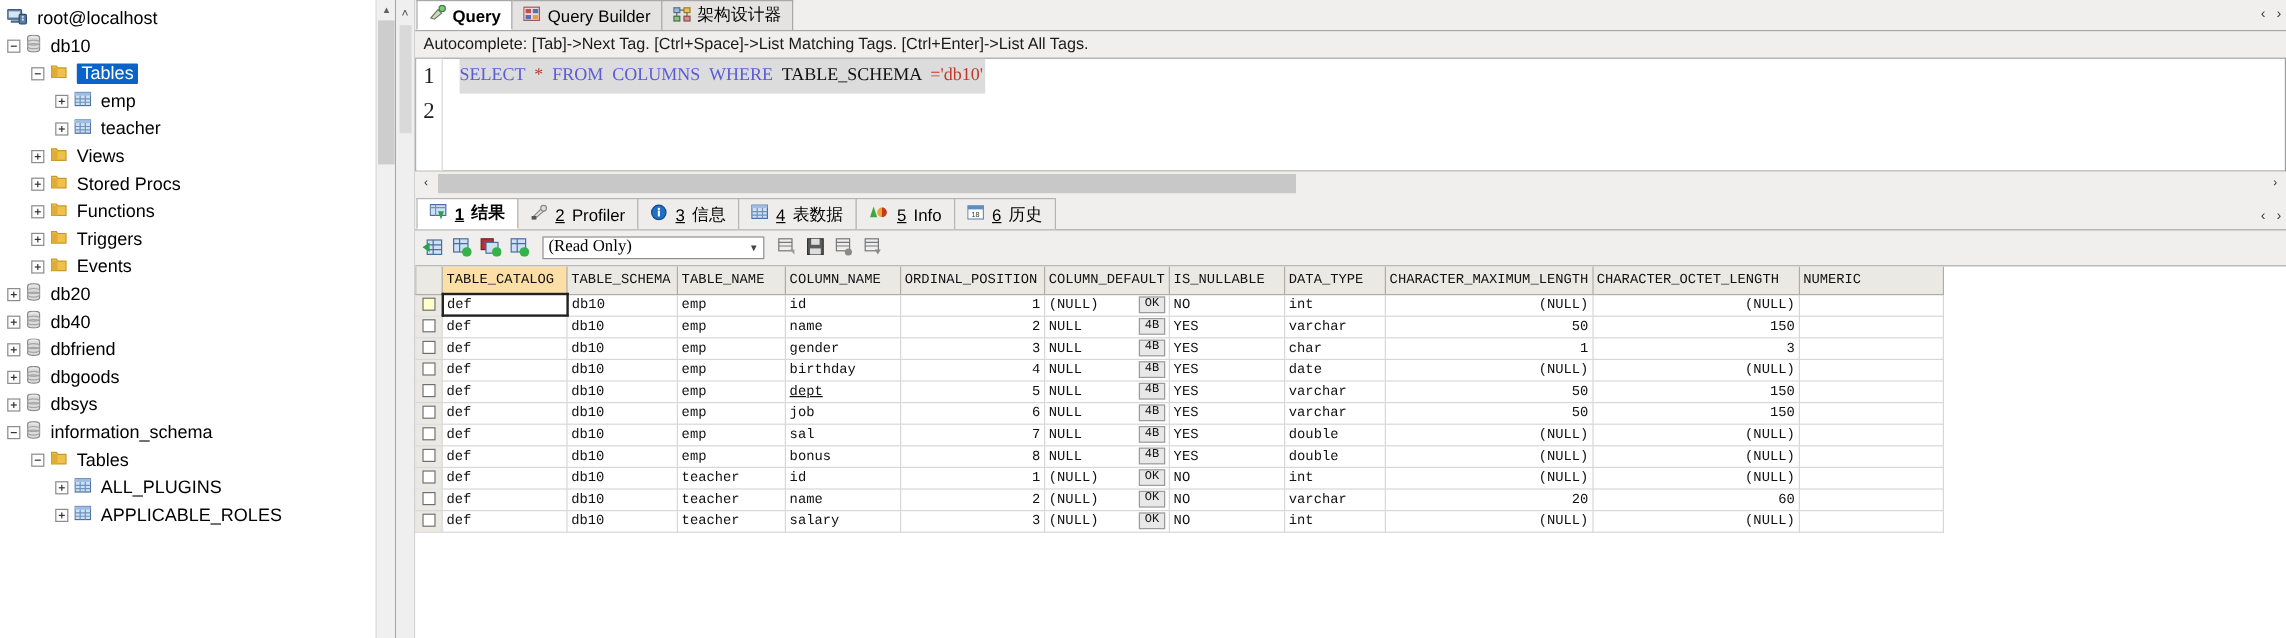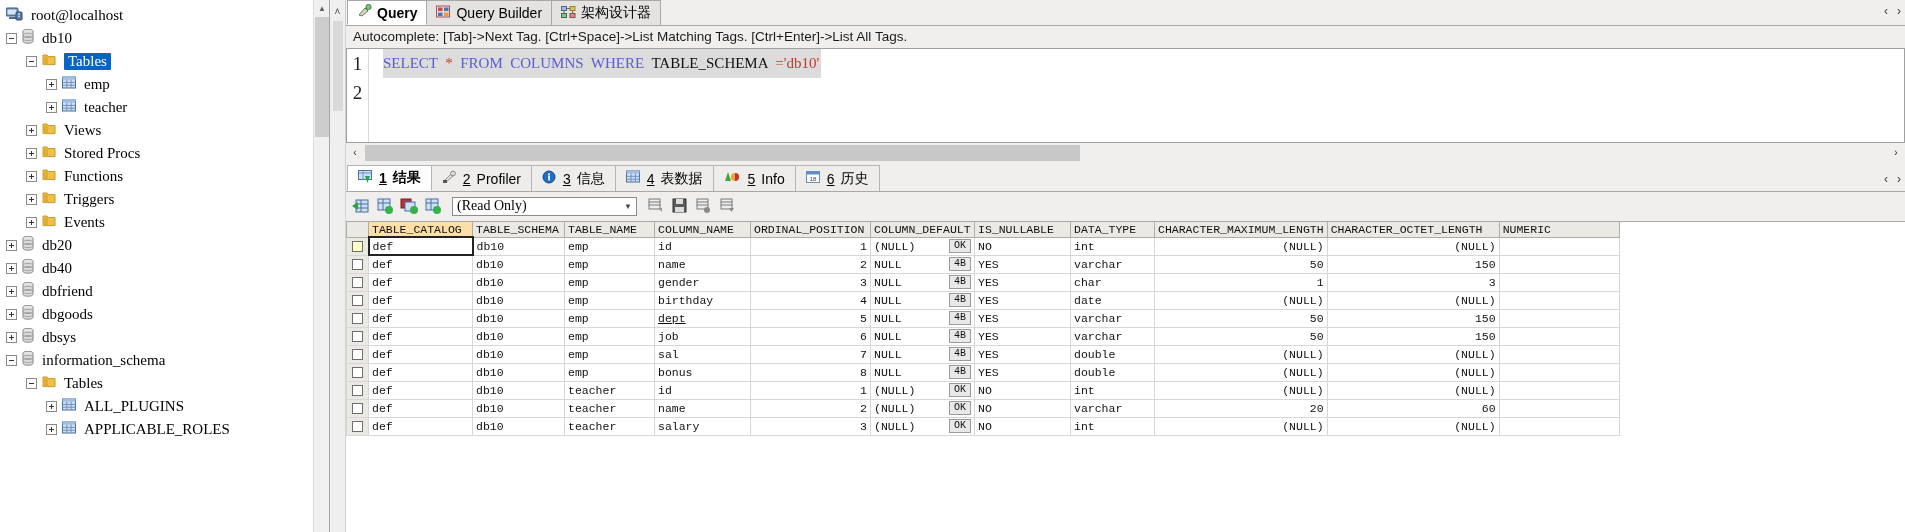--- a/index.html
+++ b/index.html
@@ -22,21 +22,21 @@
     border-right: 1px solid #9fa6ad;
     overflow: hidden;
     flex: none;
   }
   .tree { padding: 4px 0 0 0; }
   .tnode {
     display: flex; align-items: center;
     height: 23px;
     white-space: nowrap;
     font-size: 15px;
-    font-family: Liberation Serif, serif;
+    font-family: Liberation Sans, sans-serif;
   }
   .exp {
     width: 11px; height: 11px;
     border: 1px solid #8b8b8b;
     background: #fdfdfd;
     position: relative;
     flex: none;
     margin-right: 5px;
   }
   .exp::before {
@@ -232,21 +232,21 @@
     font-size: 11.5px;
   }
   table.dg { border-collapse: collapse; table-layout: fixed; }
   table.dg th {
     background: #ebe9e4;
     border: 1px solid #b0aca4;
     border-top: none;
     font-weight: normal;
     font-family: "Liberation Mono", monospace;
     font-size: 11.5px;
-    height: 15px;
+    height: 23px;
     padding: 0 3px;
     text-align: left;
     white-space: nowrap;
     color: #111;
   }
   table.dg th.hl { background: #fcdfa6; }
   table.dg th.rowsel { width: 22px; background: #ebe9e4; }
   table.dg td {
     border: 1px solid #d7d7d7;
     border-top: none;

